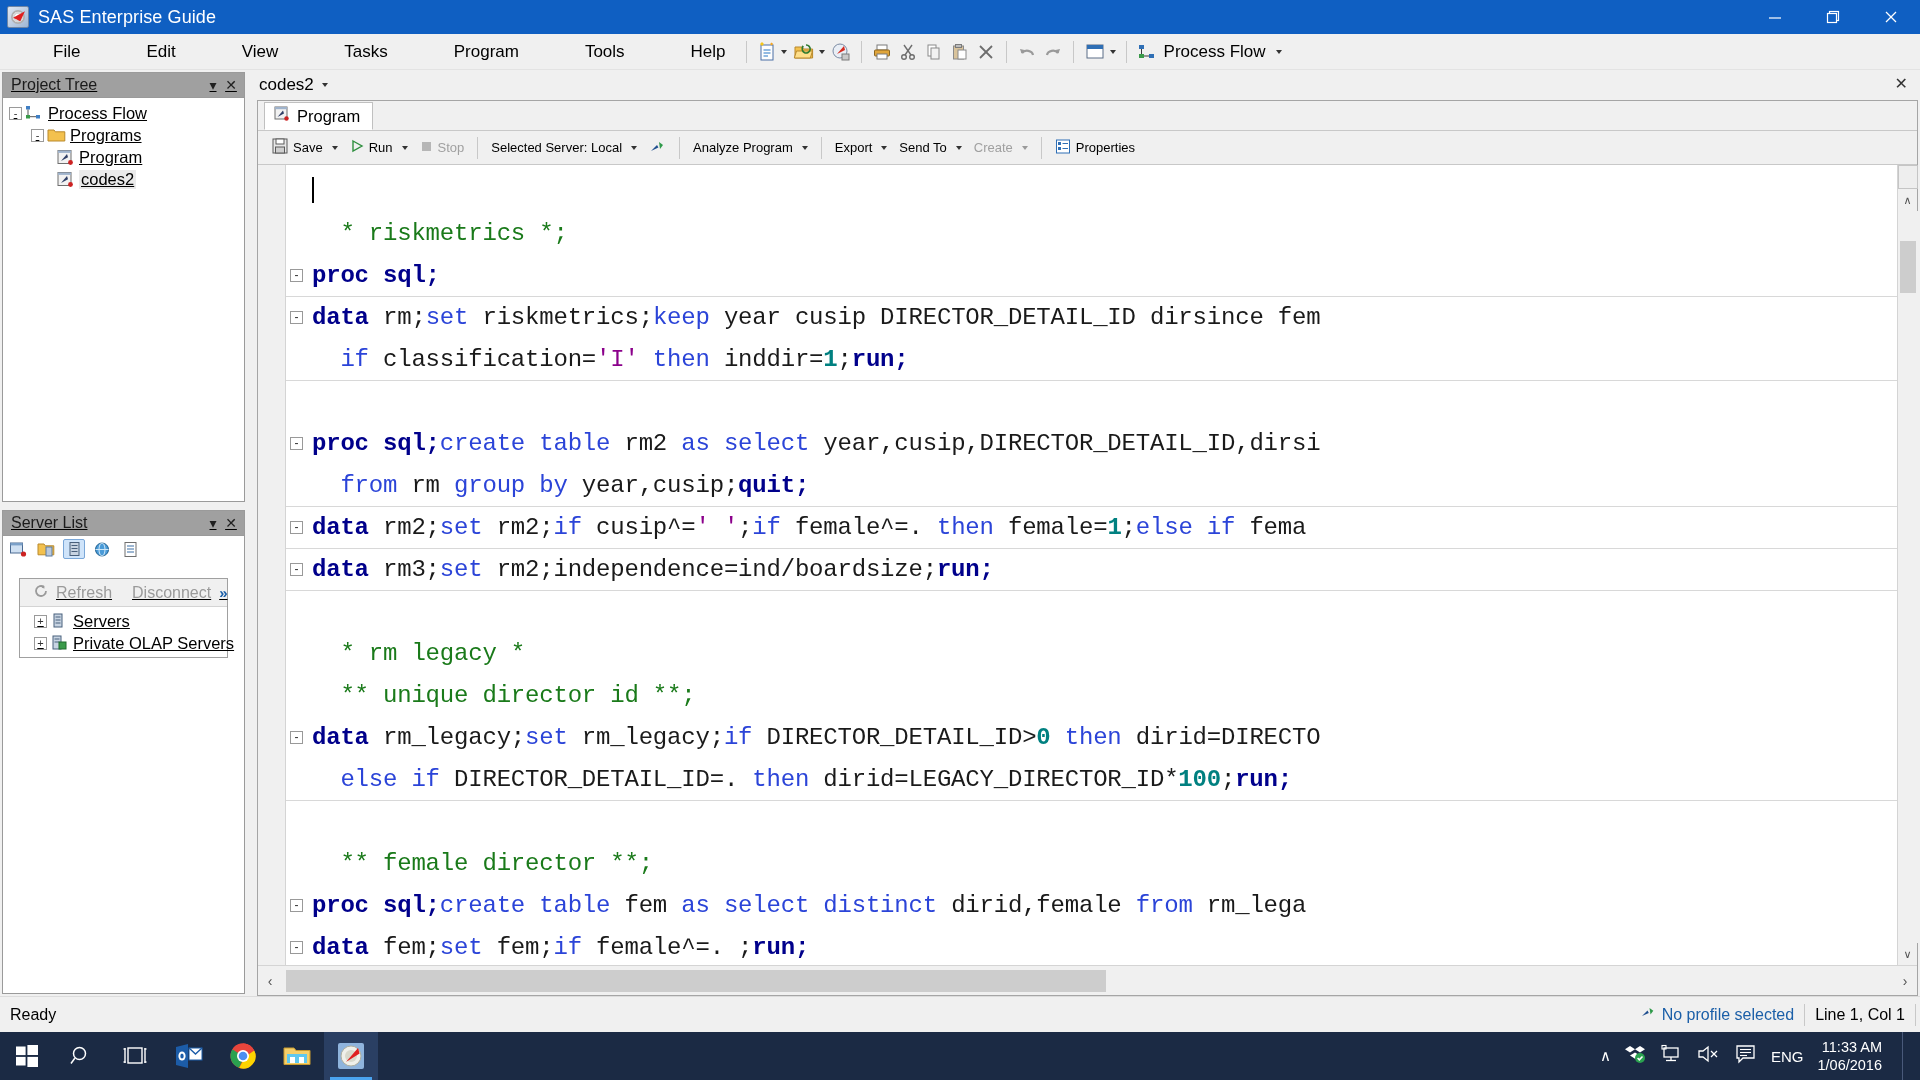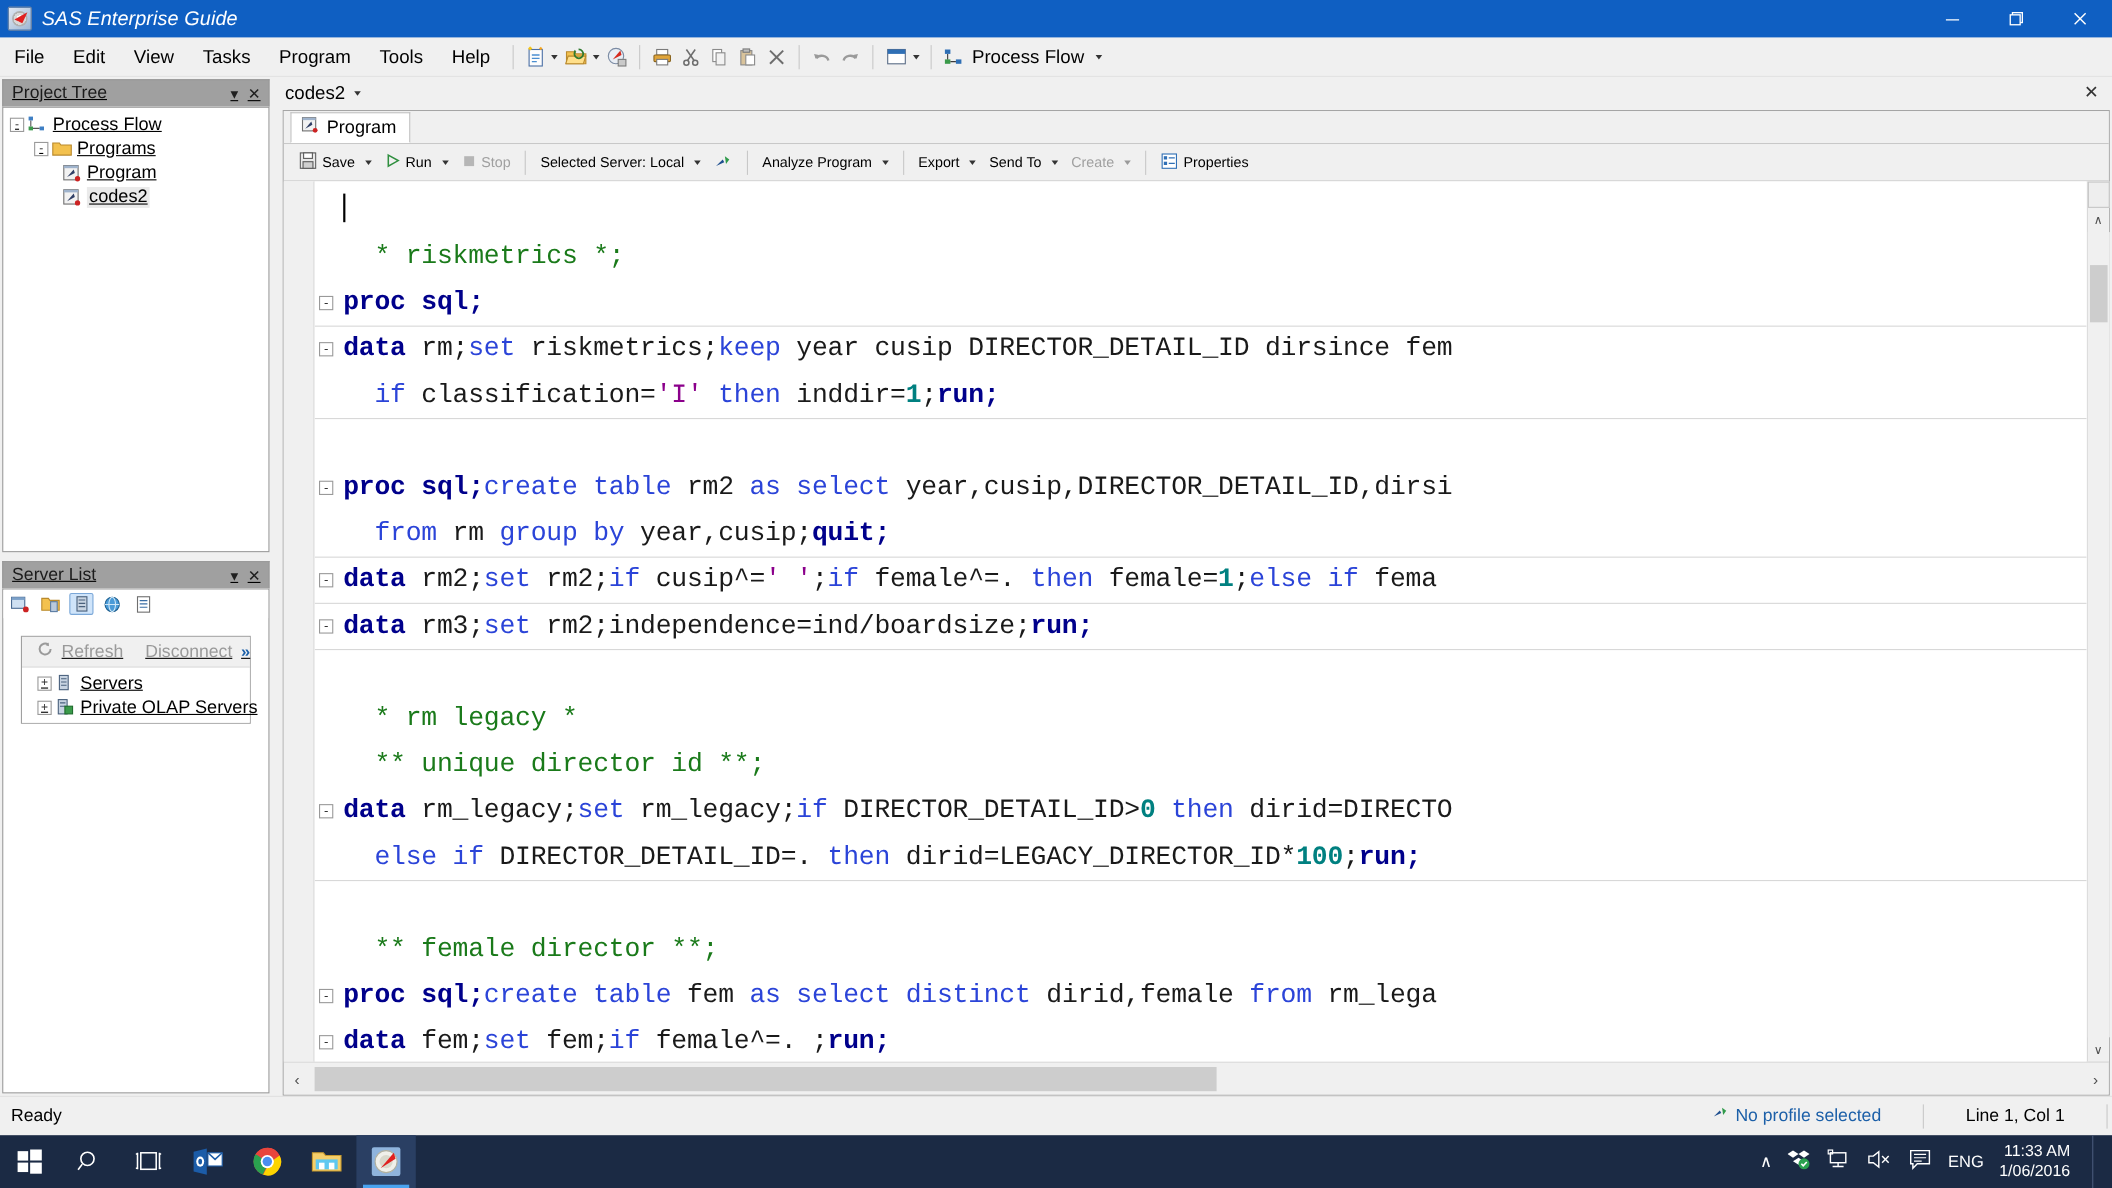--- a/index.html
+++ b/index.html
@@ -16,21 +16,20 @@
   * { box-sizing: border-box; }
 
   
   #titlebar {
     height: 34px;
     background: #0f5fc2;
     display: flex;
     align-items: center;
     color: #ffffff;
     position: relative;
-    font-style: italic;
   }
   #titlebar .appicon {
     width: 22px; height: 22px;
     margin-left: 7px; margin-right: 9px;
     border-radius: 2px;
     background: linear-gradient(135deg,#dfe7f2 0%, #9fb7d4 100%);
     border: 1px solid #6f86a5;
     position: relative;
     flex: 0 0 auto;
   }
@@ -68,20 +67,21 @@
     background: #f0f0f0;
     display: flex;
     align-items: center;
     border-bottom: 1px solid #e3e3e3;
   }
   .menuitem {
     padding: 3px 13px;
     font-size: 17px;
     color: #000;
     cursor: default;
+    margin-left: 40px;
   }
   .tbsep {
     width: 1px; height: 22px; background: #c8c8c8; margin: 0 7px;
   }
   .tbbtn {
     display:flex; align-items:center; justify-content:center;
     height: 28px; padding: 0 3px;
   }
   .drop-arrow {
     width:0;height:0;border-left:3.5px solid transparent;border-right:3.5px solid transparent;
@@ -265,21 +265,20 @@
   #hscrollrow .htrack { flex:1; height:26px; background:#f0f0f0; position:relative; }
   #hscrollrow .hthumb { position:absolute; left:4px; top:2px; width:820px; height:22px; background:#cdcdcd; }
 
   
   #statusbar {
     height: 36px; background:#f0f0f0;
     border-top:1px solid #dcdcdc;
     display:flex; align-items:center;
     font-size: 16px;
     padding: 0 4px 0 10px;
-    gap: 28px;
   }
   #statusbar .spacer { flex:1; }
   #statusbar .sitem { display:flex;align-items:center;gap:6px; padding: 0 10px; height:24px;}
   #statusbar .sdiv { width:1px;height:22px;background:#c8c8c8; }
   .link { color:#1b5fa8; }
 
   
   #taskbar {
     height: 48px;
     background: #1b2a44;

